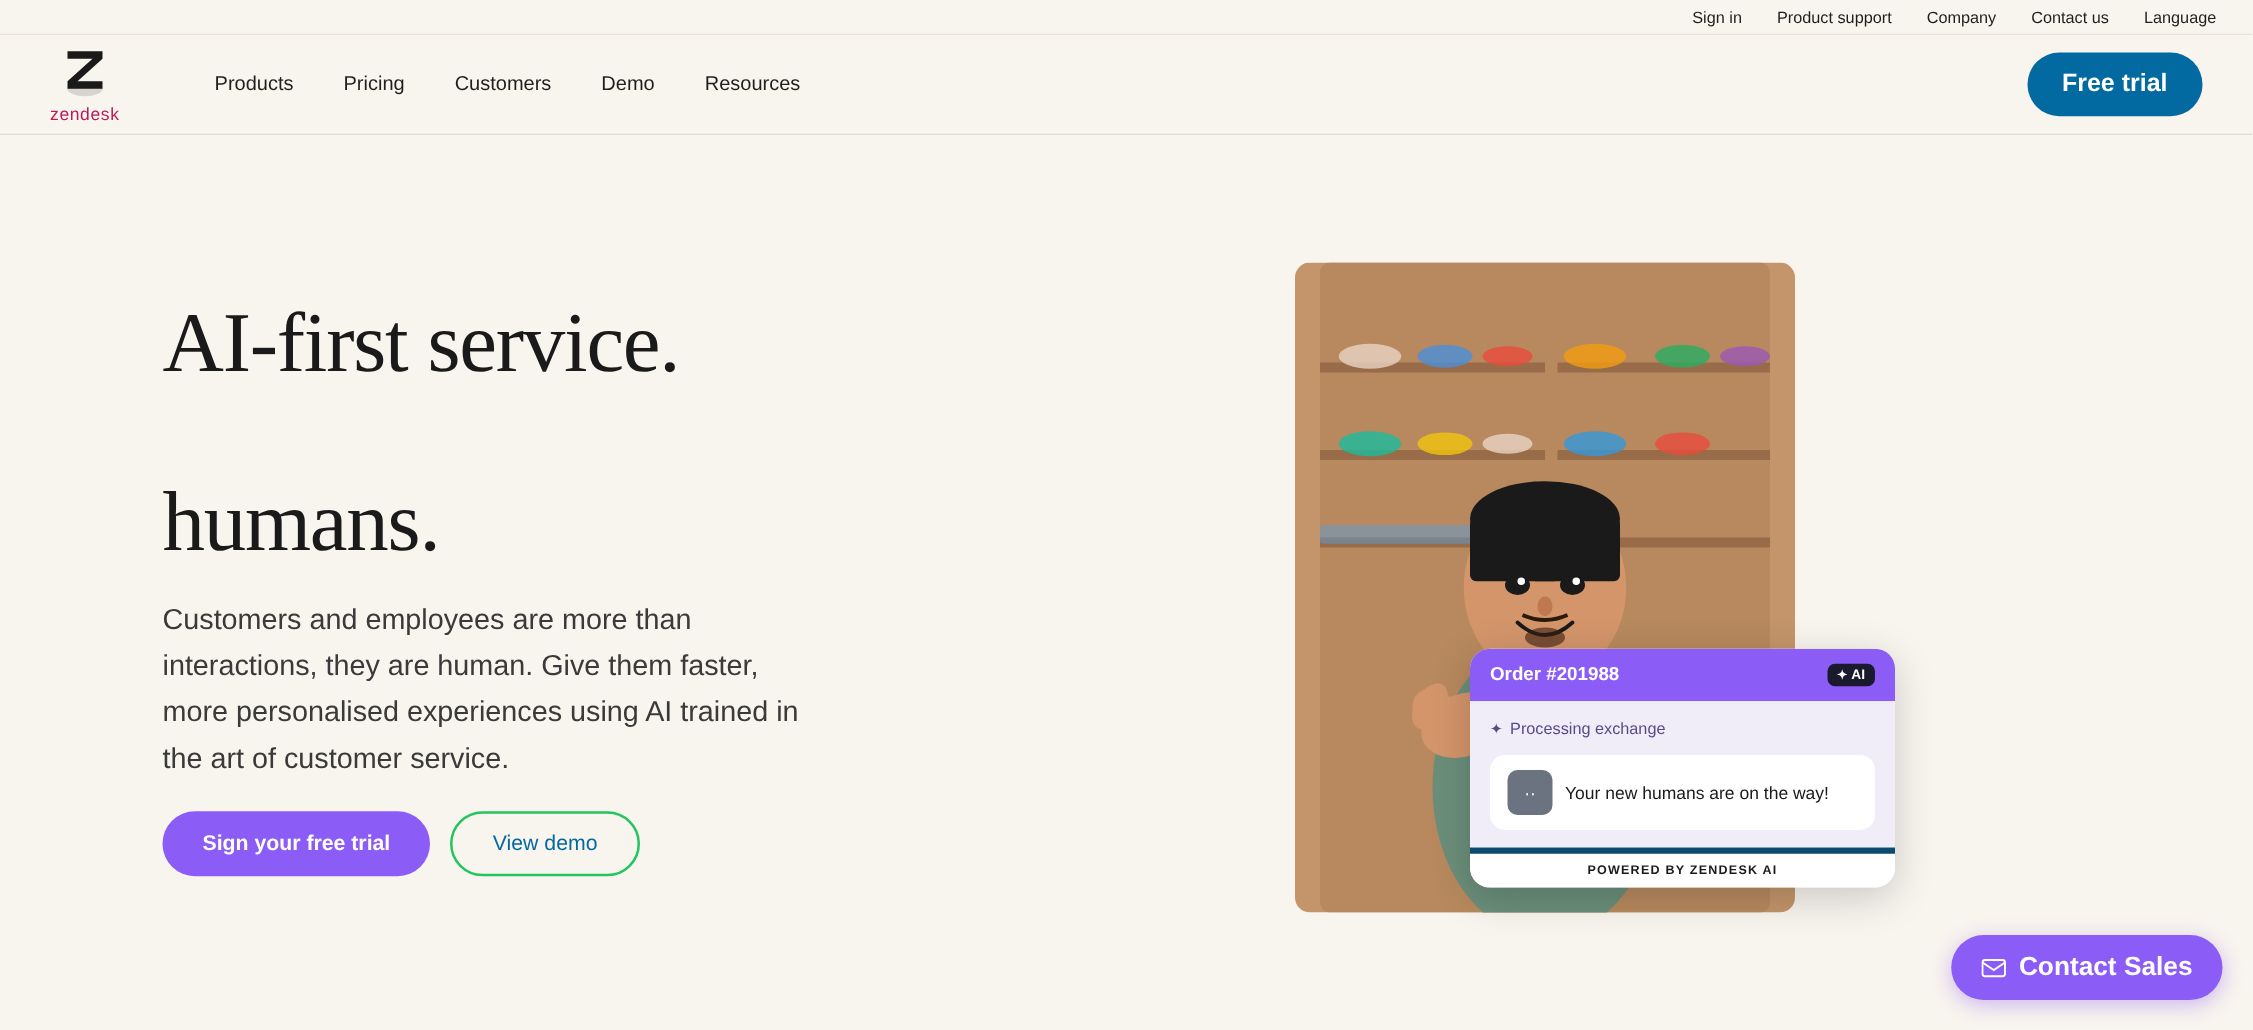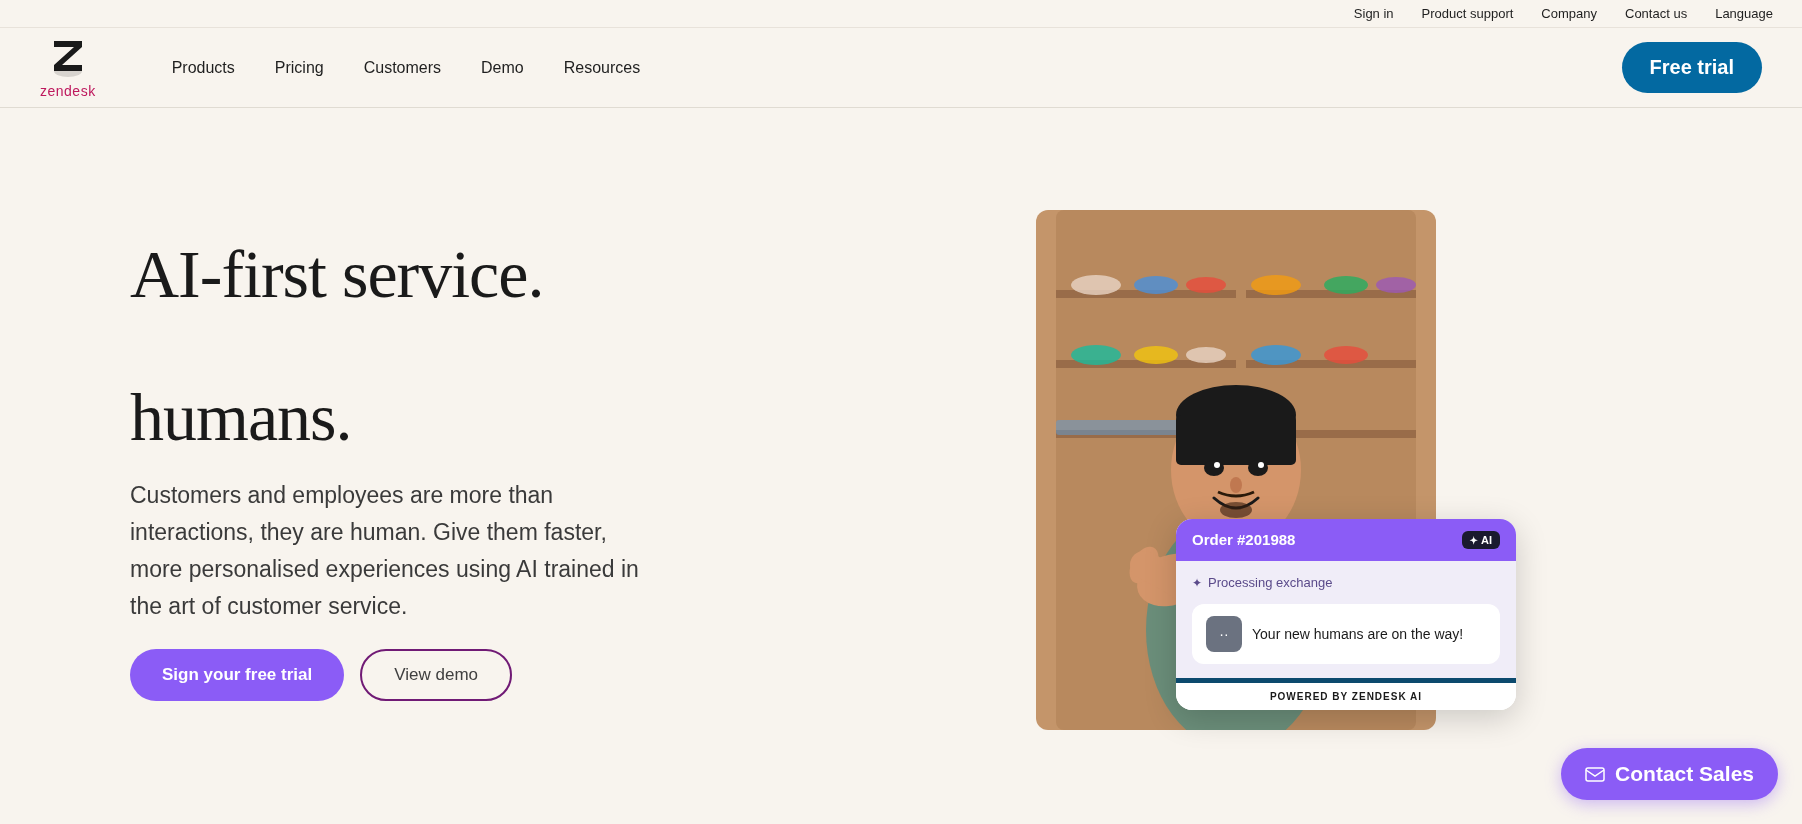--- a/index.html
+++ b/index.html
@@ -116,22 +116,22 @@
       color: white;
       border: none;
       padding: 16px 32px;
       border-radius: 50px;
       font-size: 17px;
       font-weight: 600;
       cursor: pointer;
     }
     .btn-secondary {
       background: transparent;
-      color: #404040;
-      border: 2px solid #701a75;
+      color: #0369a1;
+      border: 2px solid #22c55e;
       padding: 14px 32px;
       border-radius: 50px;
       font-size: 17px;
       font-weight: 500;
       cursor: pointer;
     }
 
     
     .hero-image-area {
       flex: 1;

